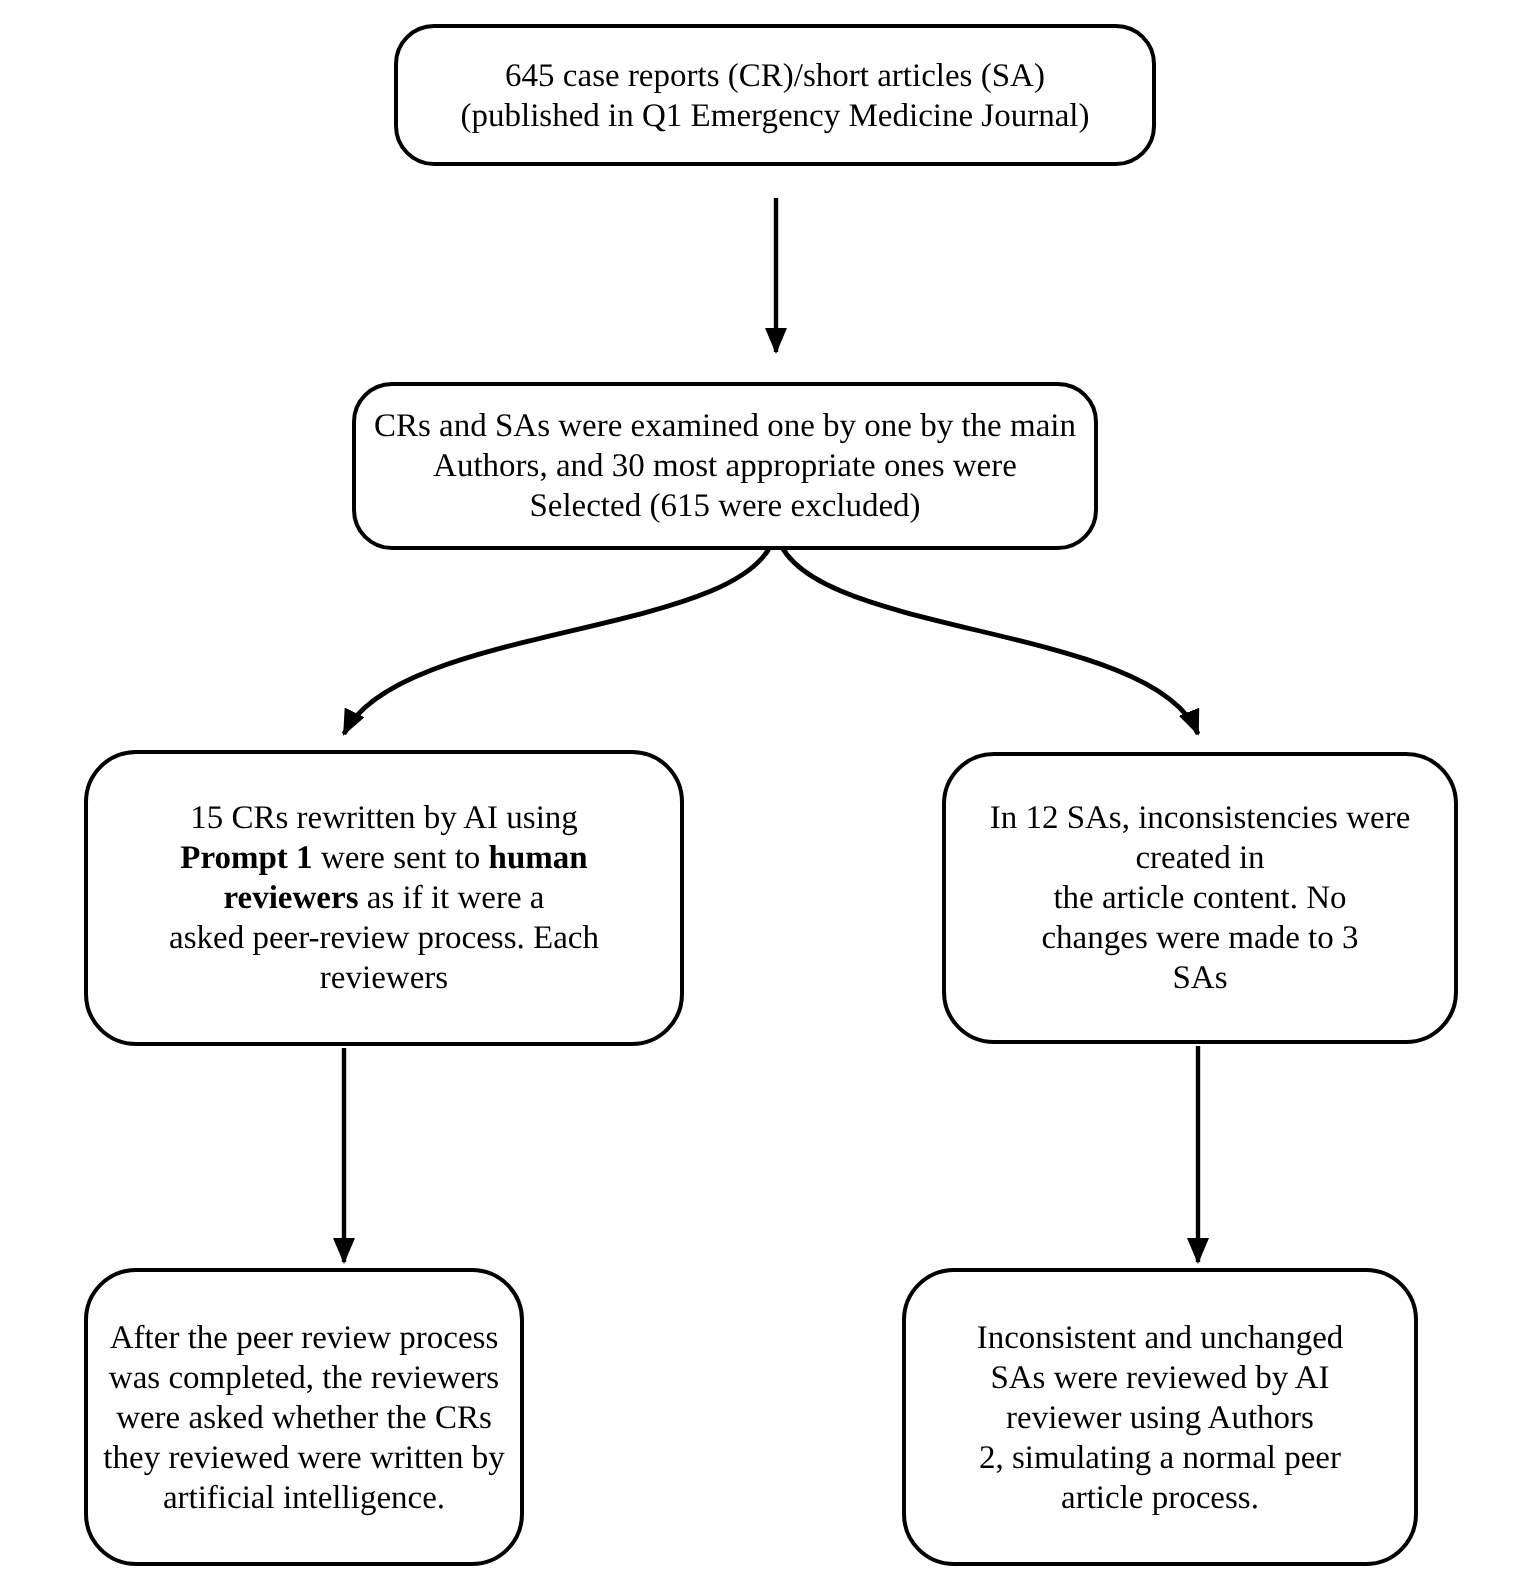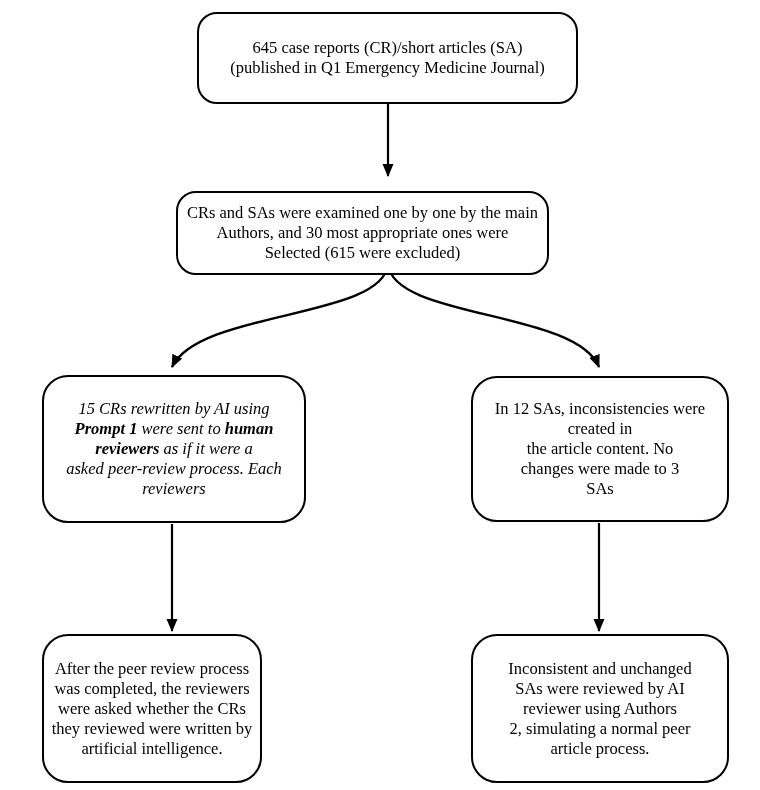--- a/index.html
+++ b/index.html
@@ -39,26 +39,26 @@
   }
   .node .line {
     white-space: nowrap;
   }
   .node .b {
     font-weight: bold;
   }
   .node-top { border-radius: 20px; }
   .node-mid { border-radius: 26px; }
 
-  #node-source    { left: 197px; top: 12px;  width: 381px; height: 92px;  }
+  #node-source    { left: 197px; top: 12px;  width: 381px; height: 71px;  }
   #node-selection { left: 176px; top: 179px; width: 373px; height: 84px; margin-top: 12px;  }
-  #node-cr-branch { left: 42px;  top: 375px; width: 264px; height: 148px; font-style: italic; }
+  #node-cr-branch { left: 42px;  top: 375px; width: 300px; height: 148px; }
   #node-sa-branch { left: 471px; top: 376px; width: 258px; height: 146px; }
   #node-cr-outcome{ left: 42px;  top: 634px; width: 220px; height: 149px; }
-  #node-sa-outcome{ left: 471px; top: 634px; width: 258px; height: 149px; }
+  #node-sa-outcome{ left: 451px; top: 634px; width: 258px; height: 149px; }
 </style>
 </head>
 <body>
 
 <div class="canvas">
 
   <svg class="connectors" viewBox="0 0 760 790" xmlns="http://www.w3.org/2000/svg" aria-hidden="true">
     <defs>
       <marker id="ah" markerUnits="userSpaceOnUse" markerWidth="14" markerHeight="12" refX="12" refY="5.5" orient="auto">
         <path d="M0,0 L13,5.5 L0,11 Z" fill="#000000"></path>

